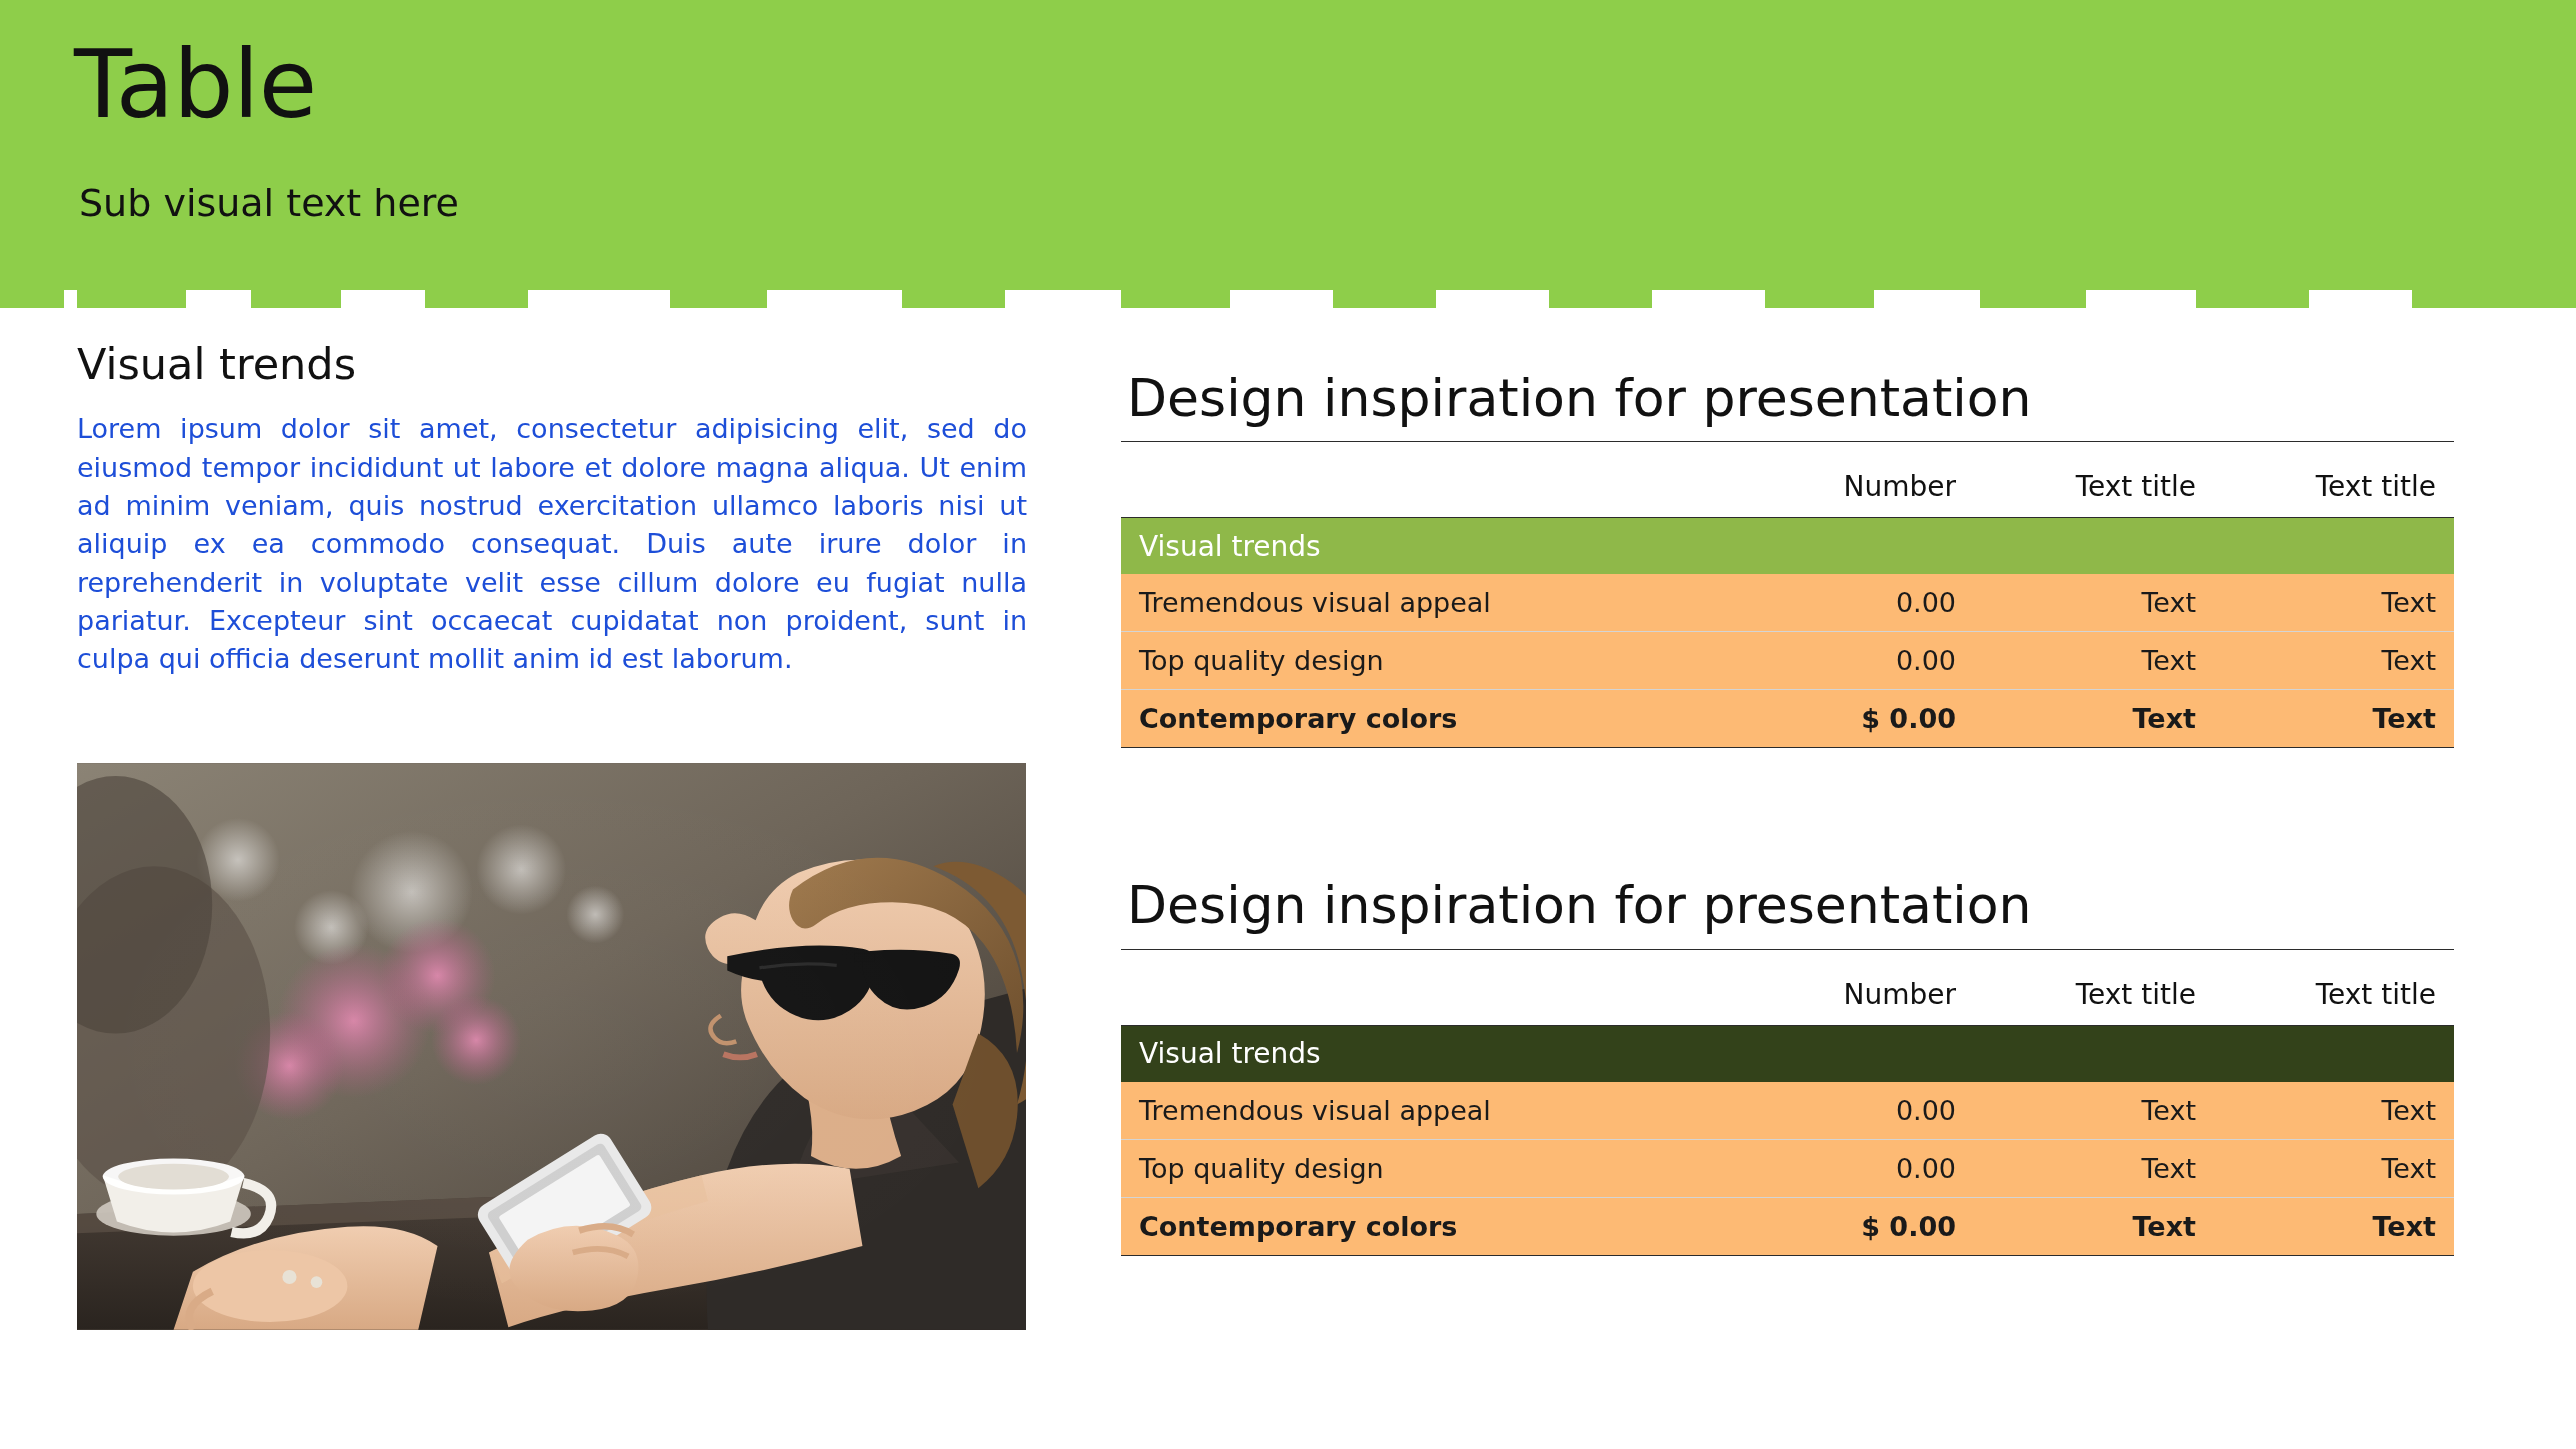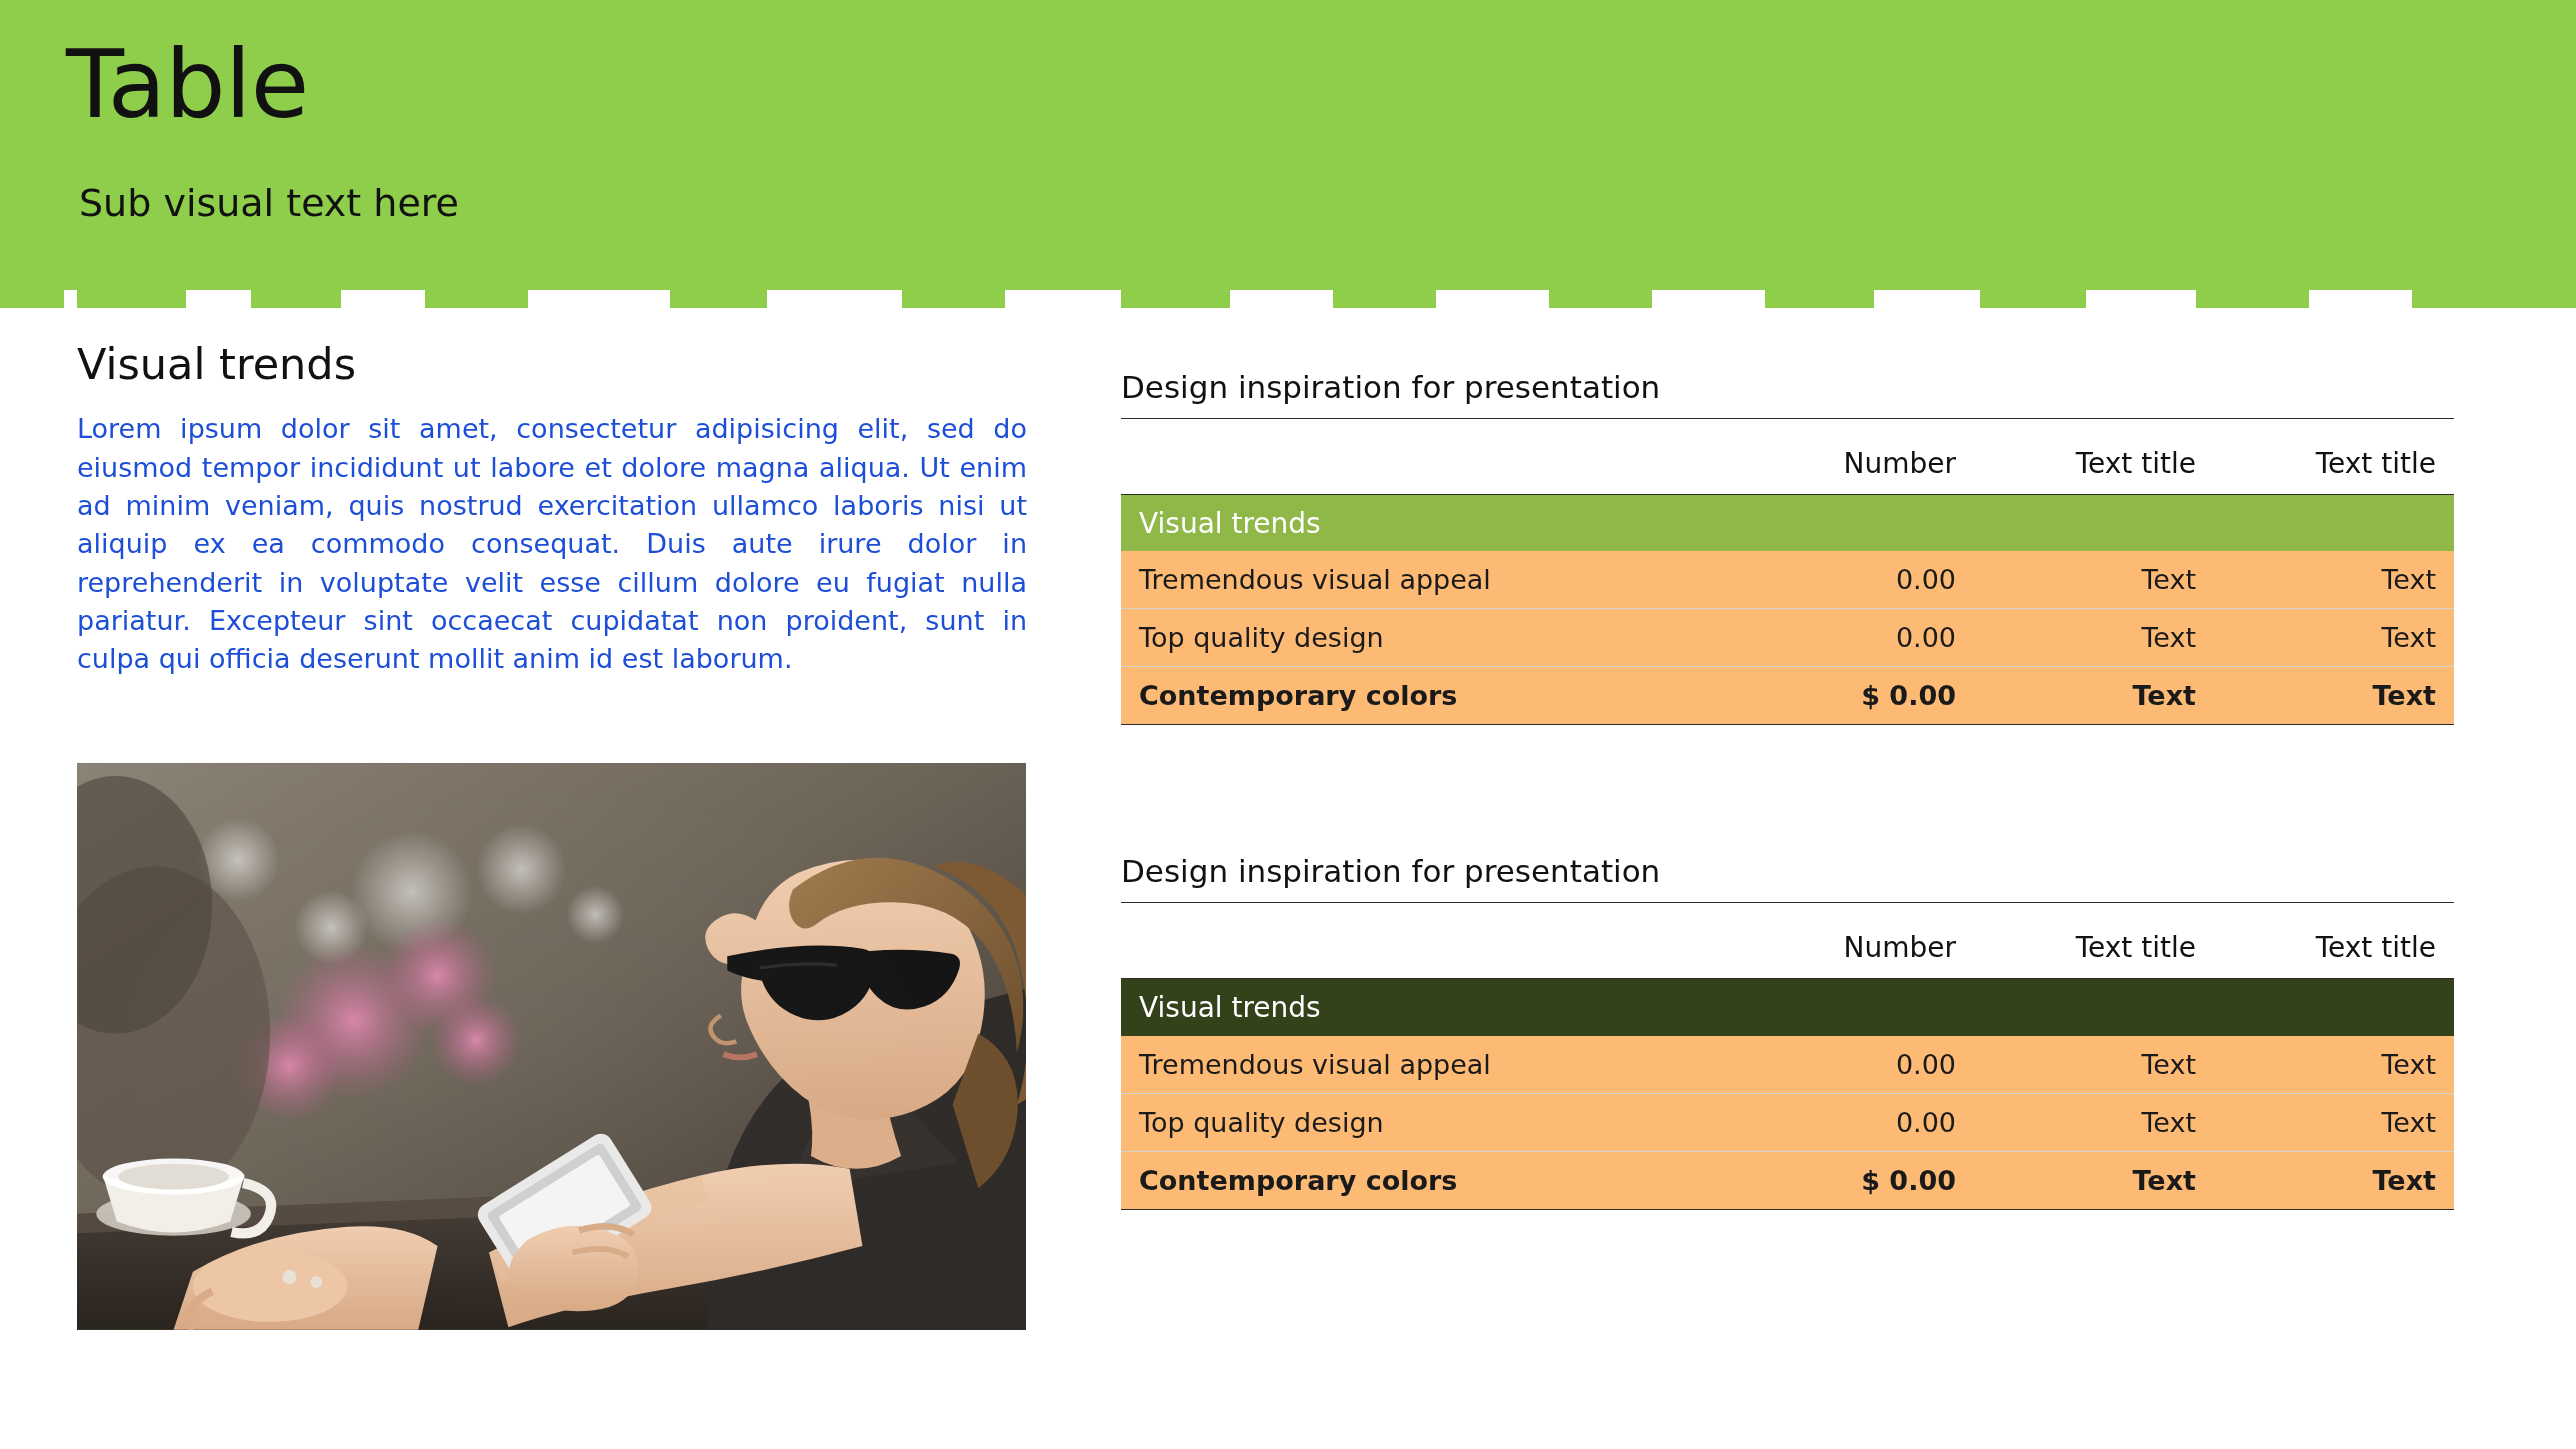--- a/index.html
+++ b/index.html
@@ -20,21 +20,21 @@
   .header-banner {
     position: absolute;
     left: 0;
     top: 0;
     width: 2576px;
     height: 290px;
     background: #8ECE4A;
   }
   .header-title {
     position: absolute;
-    left: 66px;
+    left: 74px;
     top: 37px;
     font-size: 95px;
     line-height: 1;
     font-weight: 400;
     color: #111111;
     letter-spacing: -0.6px;
   }
   .header-subtitle {
     position: absolute;
     left: 79px;
@@ -98,25 +98,25 @@
   .right-col {
     position: absolute;
     left: 1121px;
     top: 370px;
     width: 1333px;
   }
   .table-block { width: 1333px; }
   .table-block + .table-block { margin-top: 129px; }
 
   .table-title {
-    font-size: 31px;
+    font-size: 52px;
     line-height: 1.1;
     font-weight: 400;
     color: #111111;
-    margin: 0 0 14px 0;
+    margin: 0 0 14px 6px;
   }
 
   table.data-table {
     width: 1333px;
     border-collapse: collapse;
     table-layout: fixed;
     font-size: 26.4px;
   }
   table.data-table col.c1 { width: 613px; }
   table.data-table col.c2 { width: 240px; }

